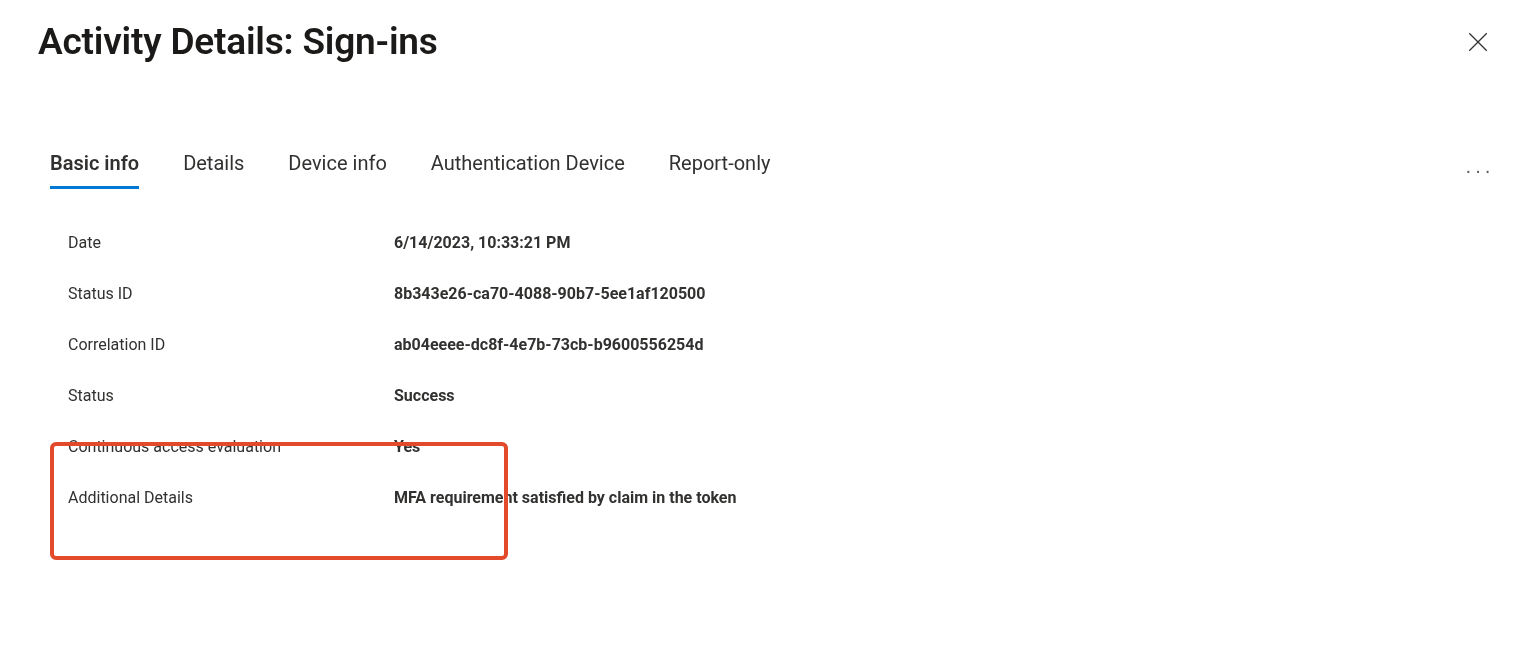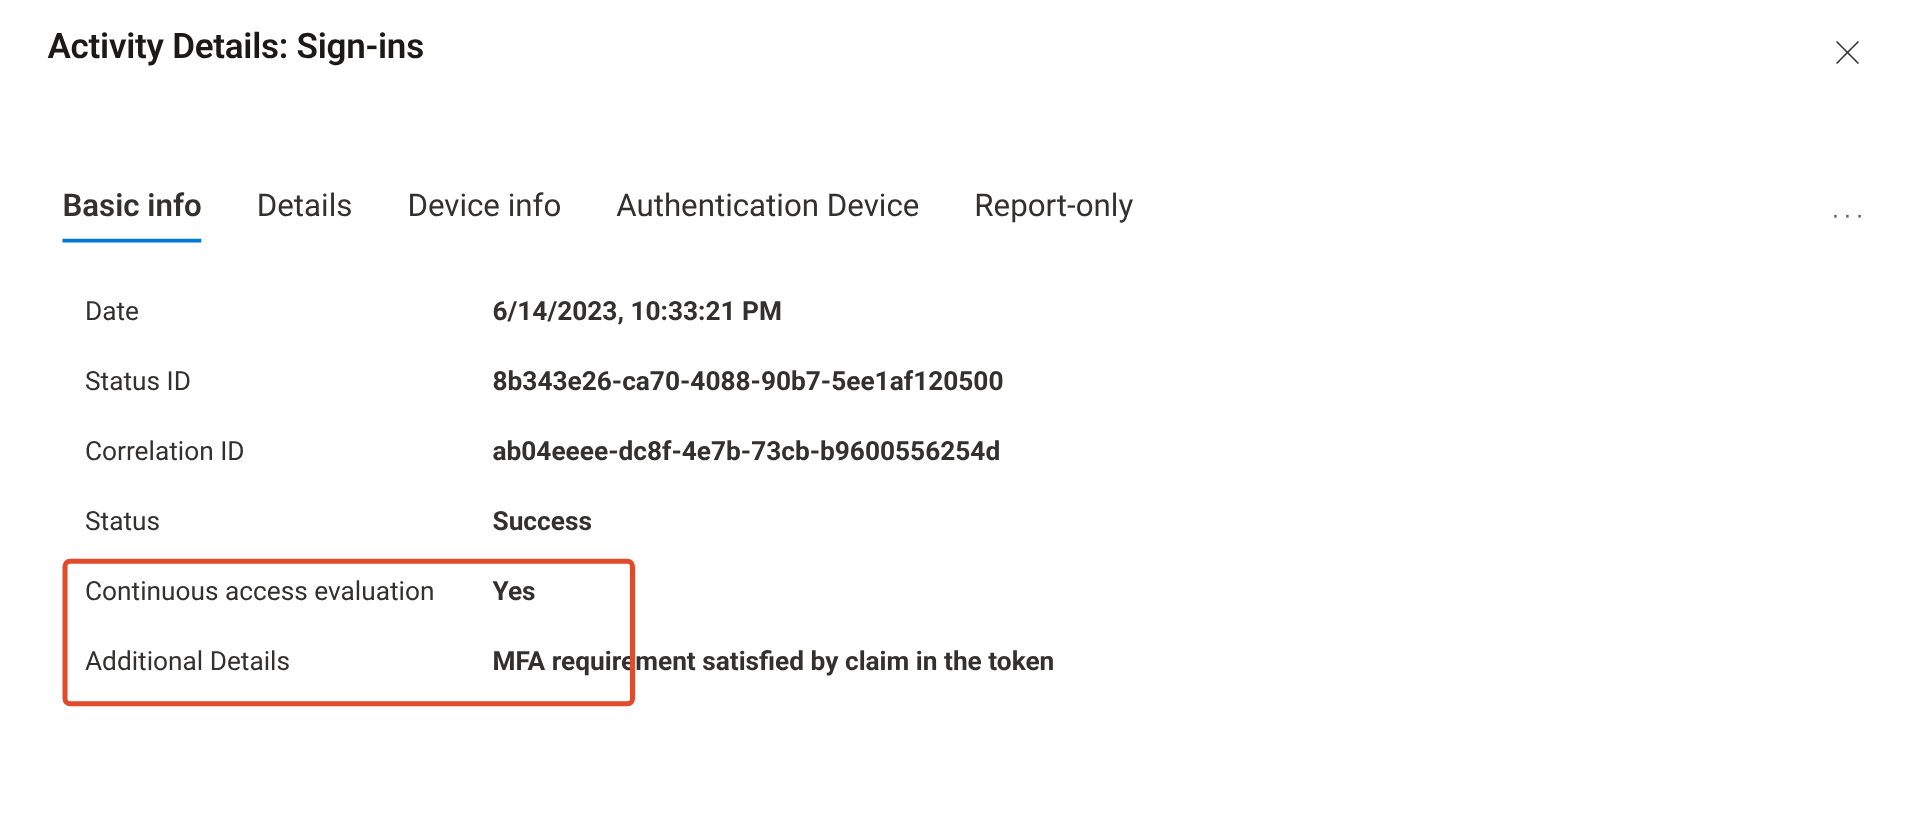--- a/index.html
+++ b/index.html
@@ -17,21 +17,21 @@
     }
     .panel {
       padding: 20px 38px 0 38px;
     }
     .header-row {
       display: flex;
       justify-content: space-between;
       align-items: flex-start;
     }
     .page-title {
-      font-size: 28px;
+      font-size: 37px;
       font-weight: 600;
       color: #1b1a19;
       letter-spacing: -0.2px;
     }
     .close-btn {
       background: none;
       border: none;
       cursor: pointer;
       padding: 8px;
       margin-top: 4px;
@@ -53,21 +53,21 @@
     }
     .tabs {
       display: flex;
       gap: 44px;
       flex: 1;
     }
     .tab {
       background: none;
       border: none;
       font-family: inherit;
-      font-size: 25px;
+      font-size: 20px;
       font-weight: 400;
       color: #323130;
       padding: 0 0 14px 0;
       cursor: pointer;
       position: relative;
     }
     .tab.active {
       font-weight: 600;
     }
     .tab.active::after {
@@ -91,21 +91,21 @@
     }
     .details {
       margin-top: 28px;
       padding-left: 30px;
       position: relative;
     }
     .row {
       display: flex;
       align-items: baseline;
       padding: 16px 0;
-      font-size: 21px;
+      font-size: 16px;
       color: #323130;
     }
     .row .label {
       width: 326px;
       flex-shrink: 0;
       font-weight: 400;
     }
     .row .value {
       font-weight: 700;
     }

